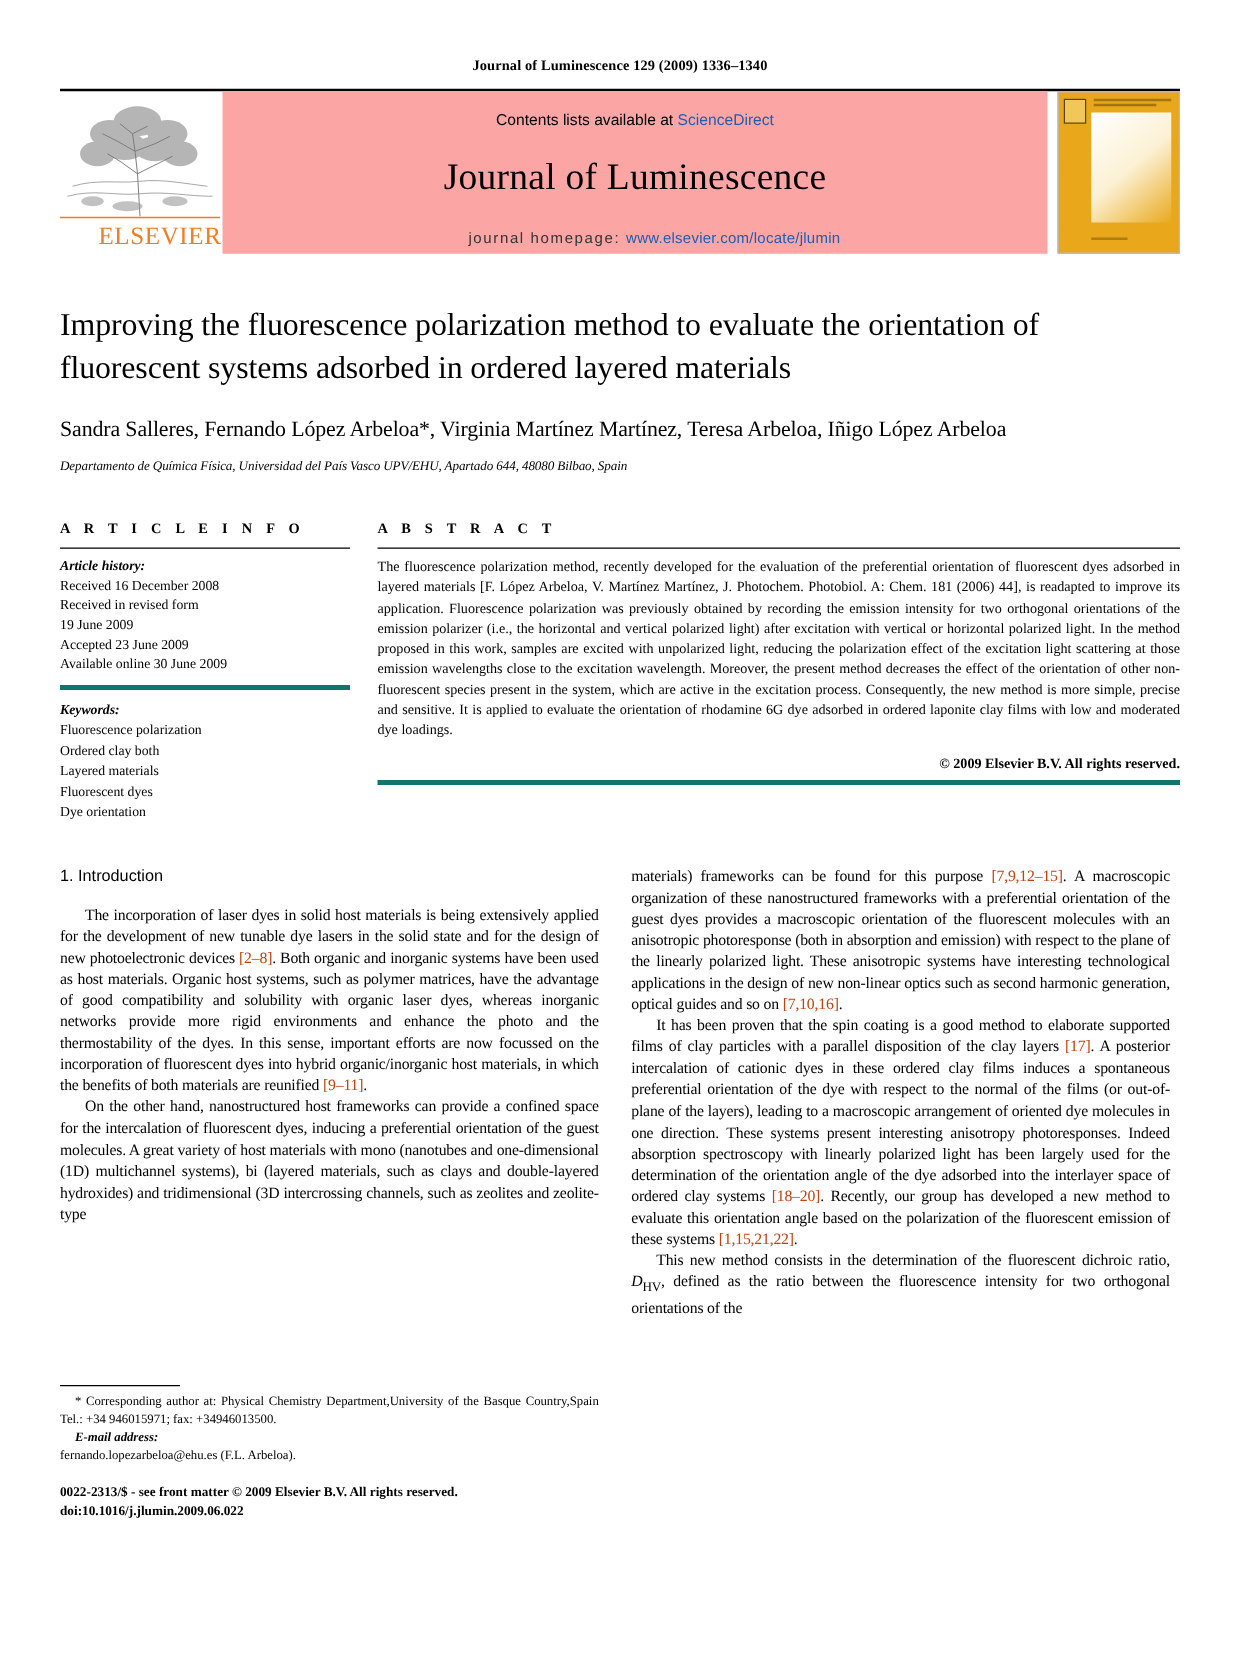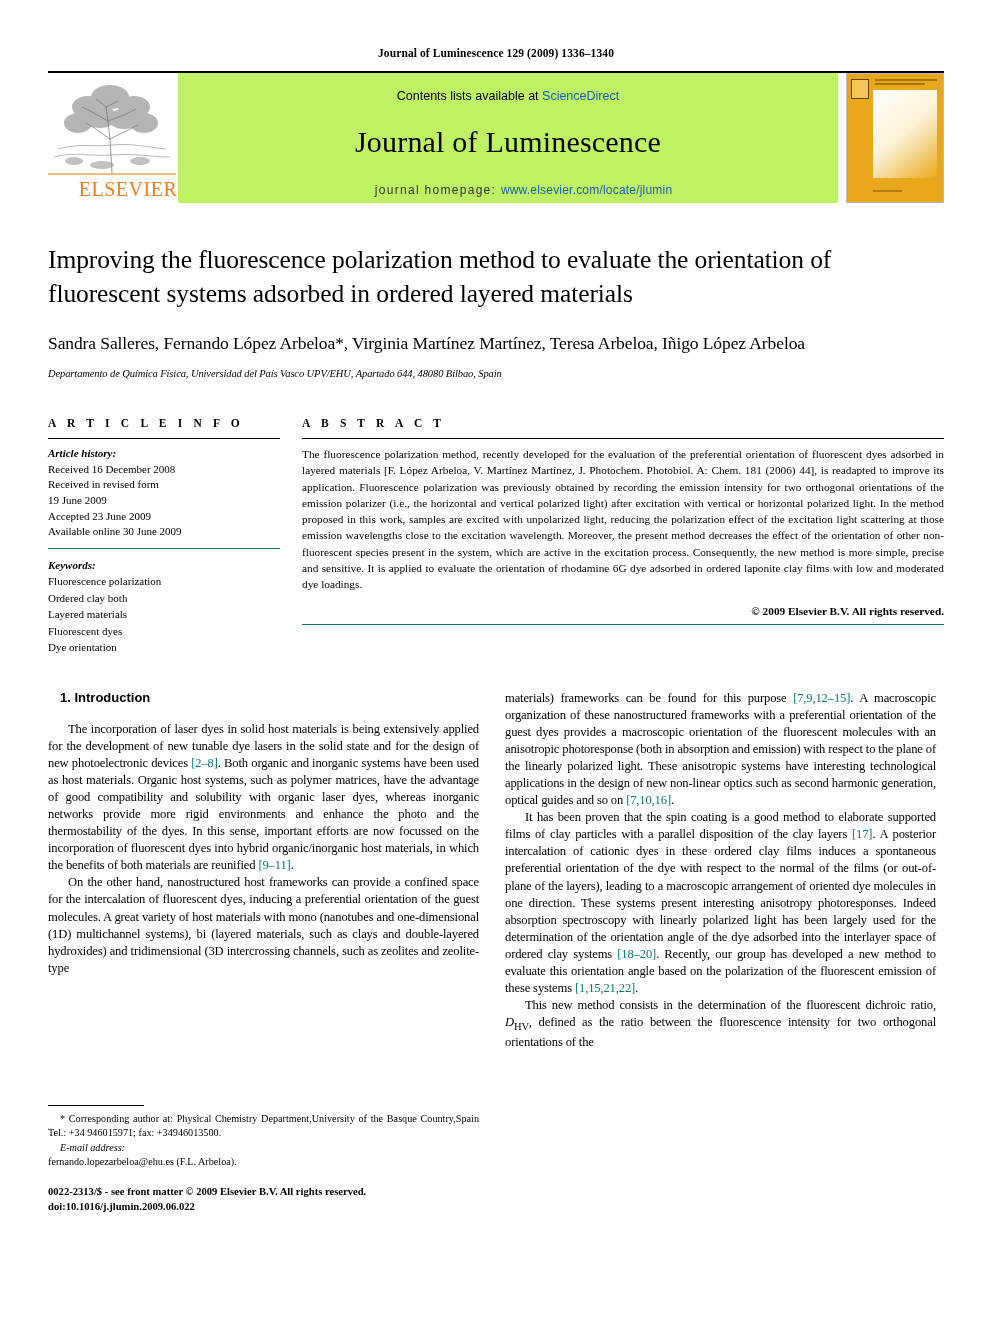--- a/index.html
+++ b/index.html
@@ -46,21 +46,21 @@
     text-align: center;
     font-family: "Liberation Serif", serif;
     font-size: 20px;
     letter-spacing: 0.5px;
     color: #F47B20;
     font-weight: 400;
   }
 
   .banner {
     flex: 1 1 auto;
-    background: #bef264;
+    background: #fca5a5;
     position: relative;
     margin-left: 2px;
     padding: 10px 0 0 0;
     text-align: center;
   }
   .banner .contents-line {
     font-family: "Liberation Sans", sans-serif;
     font-size: 12.5px;
     color: #000;
     margin-top: 6px;
@@ -164,21 +164,21 @@
   .col-abs  { flex: 1 1 auto; }
 
   .sechead {
     font-family: "Liberation Serif", serif;
     font-size: 11.5px;
     font-weight: bold;
     letter-spacing: 4.2px;
     margin-bottom: 9px;
   }
   .rule-top { border-top: 1px solid #000; }
-  .rule-bot { border-bottom: 1px solid #0f766e; }
+  .rule-bot { border-bottom: 4px solid #0f766e; }
 
   .hist {
     font-size: 11px;
     line-height: 1.42;
     padding: 7px 0 8px 0;
   }
   .hist .lbl { font-style: italic; font-weight: bold; }
   .kw {
     font-size: 11px;
     line-height: 1.5;
@@ -202,50 +202,50 @@
   
   .body-cols {
     margin: 34px 48px 0 48px;
     display: flex;
     gap: 26px;
   }
   .bcol { width: 431px; flex: 0 0 431px; position: relative; }
   h2.secnum {
     font-family: "Liberation Sans", sans-serif;
     font-size: 13px;
-    font-weight: bold;
-    margin: 0 0 16px 12px;
+    font-weight: normal;
+    margin: 0 0 16px 0;
   }
   p.bodytext {
     font-size: 12.6px;
     line-height: 1.355;
     text-align: justify;
     margin: 0;
     text-indent: 20px;
     letter-spacing: -0.15px;
   }
   p.bodytext.cont { text-indent: 0; }
   a.ref, .ref {
-    color: #0f766e;
+    color: #c2410c;
     text-decoration: none;
   }
 
   
   .footnote-wrap {
     position: absolute;
     left: 0; bottom: 16px; width: 431px;
   }
   .fn-rule { width: 96px; border-top: 1px solid #000; margin-bottom: 6px; }
   .footnote {
     font-size: 10.2px;
     line-height: 1.4;
     text-align: justify;
   }
   .footnote .fn-ind { text-indent: 12px; }
-  .footnote .em { font-style: italic; font-weight: normal; }
+  .footnote .em { font-style: italic; font-weight: bold; }
   .issn-line {
     font-size: 10.6px;
     line-height: 1.35;
     margin-top: 16px;
     font-weight: bold;
   }
   .issn-line .doi { font-weight: bold; }
 </style>
 </head>
 <body>

